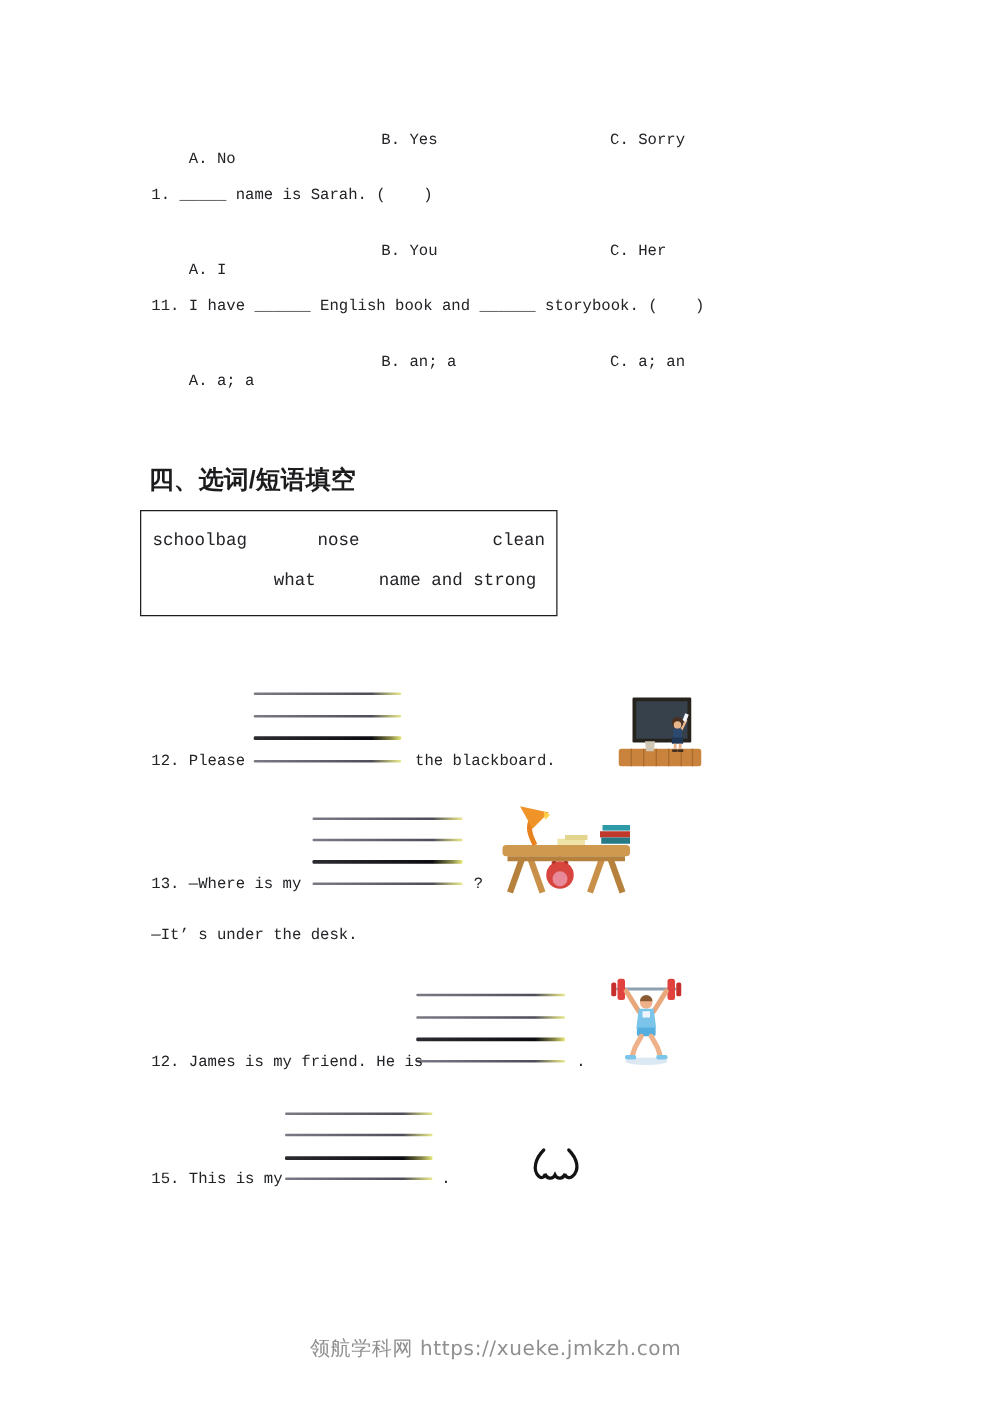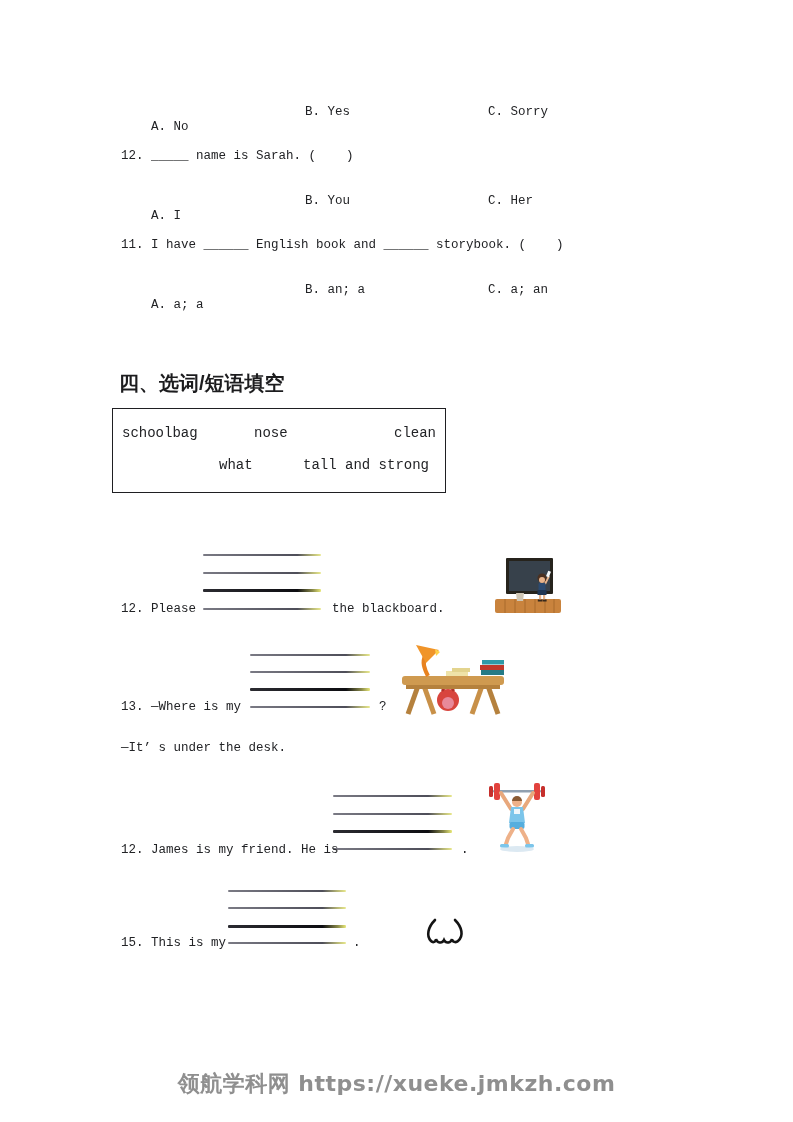--- a/index.html
+++ b/index.html
@@ -35,35 +35,35 @@
   }
   .bline.dark {
     height:3px;
     background:linear-gradient(90deg,#2b2b31 0%,#0d0d11 80%,#8a8a4a 93%,#e9e97a 100%);
   }
   .img-box { position:absolute; }
   .img-box svg { display:block; width:100%; height:100%; }
   .footer {
     position:absolute; left:0; right:0; top:1069px; text-align:center;
     font-family:"DejaVu Sans","Liberation Sans",sans-serif;
-    font-size:22px; color:#8f8f8f; letter-spacing:0.5px;font-weight:bold;
+    font-size:16px; color:#8f8f8f; letter-spacing:0.5px;
   }
 </style>
 </head>
 <body>
 
 <div class="page">
 
   <div class="trow" style="left:121px; top:105px;">
     <span>A. No</span>
     <span class="opt-b">B. Yes</span>
     <span class="opt-c">C. Sorry</span>
   </div>
 
-  <div class="trow" style="left:121px; top:149px;">12. _____ name is Sarah. (    )</div>
+  <div class="trow" style="left:121px; top:149px;">1. _____ name is Sarah. (    )</div>
 
   <div class="trow" style="left:121px; top:194px;">
     <span>A. I</span>
     <span class="opt-b">B. You</span>
     <span class="opt-c">C. Her</span>
   </div>
 
   <div class="trow" style="left:121px; top:238px;">11. I have ______ English book and ______ storybook. (    )</div>
 
   <div class="trow" style="left:121px; top:283px;">
@@ -72,21 +72,21 @@
     <span class="opt-c">C. a; an</span>
   </div>
 
   <div class="section-heading">四、选词/短语填空</div>
 
   <div class="word-bank">
     <span class="wb-1">schoolbag</span>
     <span class="wb-2">nose</span>
     <span class="wb-3">clean</span>
     <span class="wb-4">what</span>
-    <span class="wb-5">tall and strong</span>
+    <span class="wb-5">name and strong</span>
   </div>
 
   <div class="blanks" style="left:203px; top:553px; width:118px; height:58px;">
     <div class="bline" style="top:1px;"></div>
     <div class="bline" style="top:19px;"></div>
     <div class="bline dark" style="top:36px;"></div>
     <div class="bline" style="top:55px;"></div>
   </div>
   <div class="trow" style="left:121px; top:602px;">12. Please</div>
   <div class="trow" style="left:332px; top:602px;">the blackboard.</div>

